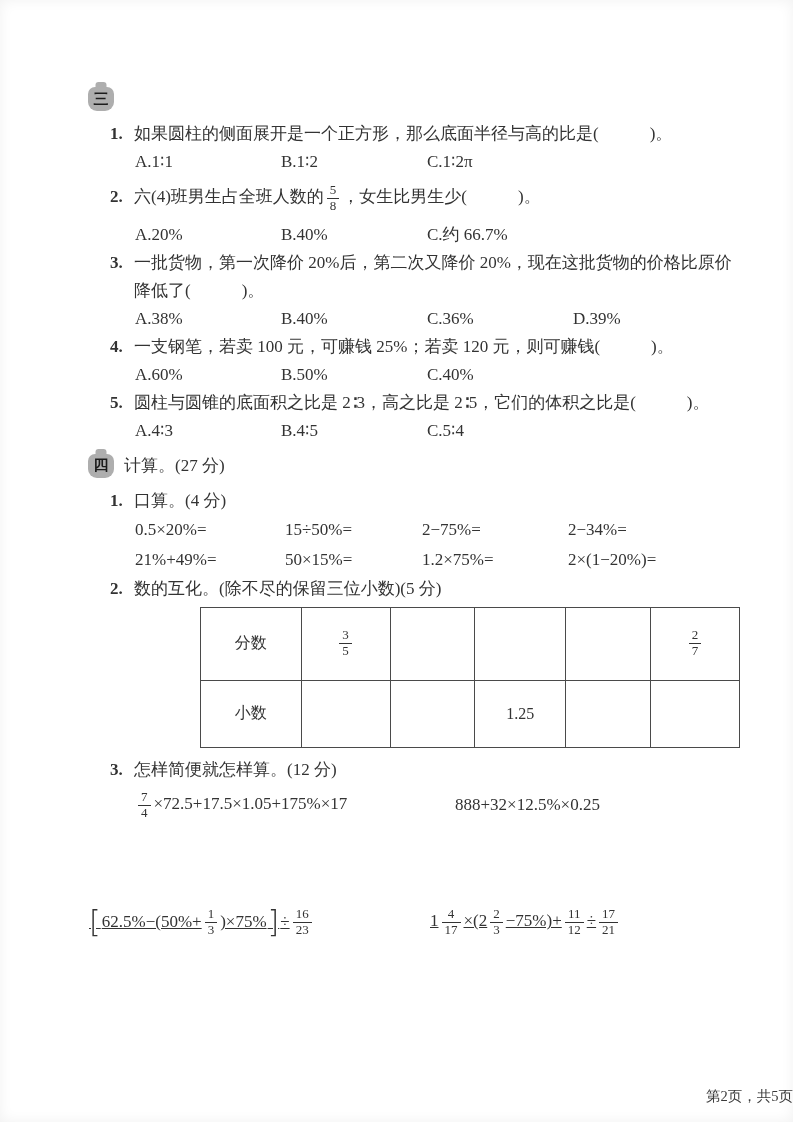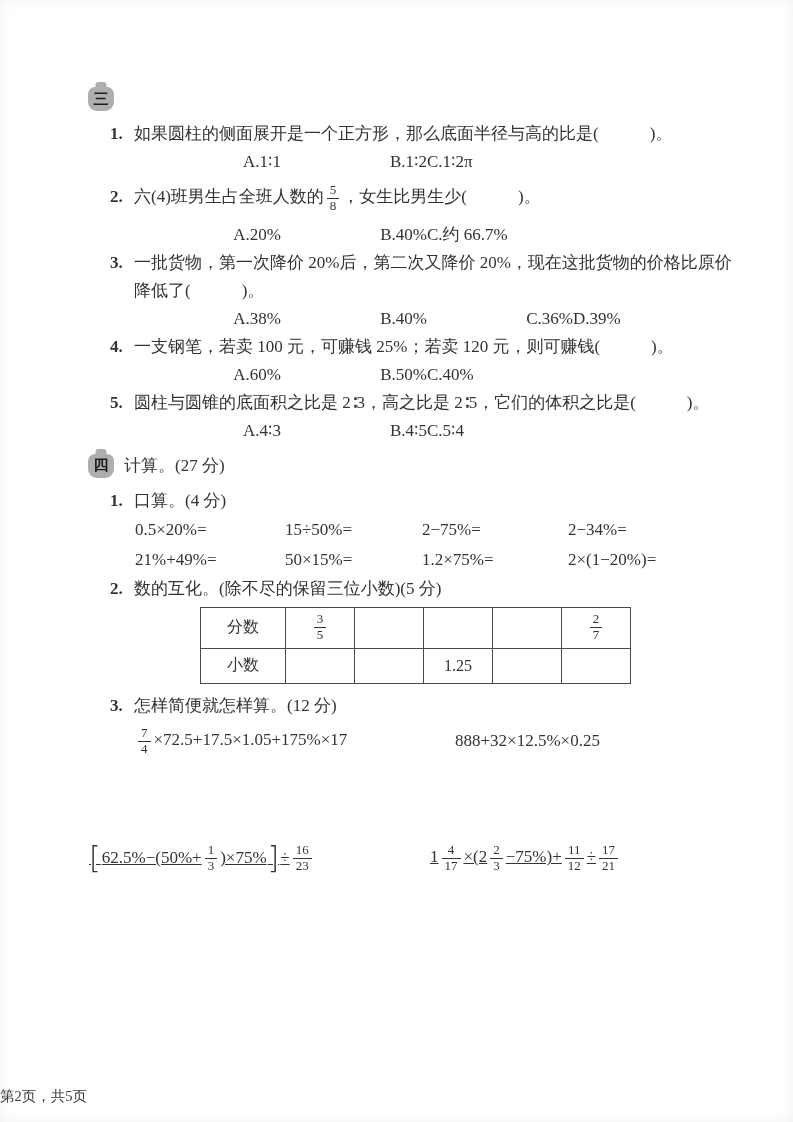--- a/index.html
+++ b/index.html
@@ -28,35 +28,35 @@
   }
   .badge-char { font-weight:bold; font-size:15px; color:#1c1c1c; line-height:1; }
   .sec-title { line-height:1.2; }
 
   
   .q { display:flex; line-height:28px; margin-left:22px; }
   .q .qnum { width:24px; flex:0 0 auto; font-weight:bold; }
   .q .qbody { flex:1; }
   .q.tall { padding:7px 0; }
   .opts { display:flex; line-height:28px; margin-left:47px; }
-  .opt { width:146px; flex:0 0 auto;text-align:right; }
+  .opt { width:146px; flex:0 0 auto; }
   .opt:last-child { width:auto; }
 
   
   .sub { display:flex; line-height:28px; margin-left:22px; }
   .sub .qnum { width:24px; flex:0 0 auto; font-weight:bold; }
   .sec2 { margin-top:6px; }
   .oral-row { display:flex; line-height:30px; margin-left:47px; }
   .oc1 { width:150px; } .oc2 { width:137px; } .oc3 { width:146px; }
 
   
   .conv-table { border-collapse:collapse; margin:4px 0 2px 112px; font-size:16px; }
   .conv-table td {
     border:1px solid #4a4a4a; text-align:center; vertical-align:middle;
-    height:34px; width:68px; padding:0;
+    height:34px; width:68px; padding:16px;
   }
   .conv-table td.lbl { width:84px; }
   .conv-table tr.frow td { height:40px; }
 
   
   .frac {
     display:inline-flex; flex-direction:column; vertical-align:middle;
     text-align:center; margin:0 3px; font-size:13px; line-height:1.15;
   }
   .frac .num { border-bottom:1px solid #333; padding:0 3px; }
@@ -64,21 +64,21 @@
   .bb { font-size:30px; font-weight:300; line-height:1; vertical-align:-5px;
         font-family:"DejaVu Sans",sans-serif; margin:0 1px; }
   .expr-row { display:flex; align-items:center; }
   .expr-row.row1 { margin-left:47px; margin-top:6px; }
   .expr-row.row1 .lft { width:320px; flex:0 0 auto; }
   .expr-row.row2 { margin-top:86px;text-decoration:underline; }
   .expr-row.row2 .lft { width:342px; flex:0 0 auto; }
 
   .footer {
     position:absolute; left:0; right:0; bottom:16px;
-    text-align:left; font-size:14.5px; color:#3a3a3a;
+    text-align:right; font-size:14.5px; color:#3a3a3a;
   }
 </style>
 </head>
 <body>
 
 <div class="page">
   <div class="content">
 
     <div class="sec-header">
       <span class="badge">

